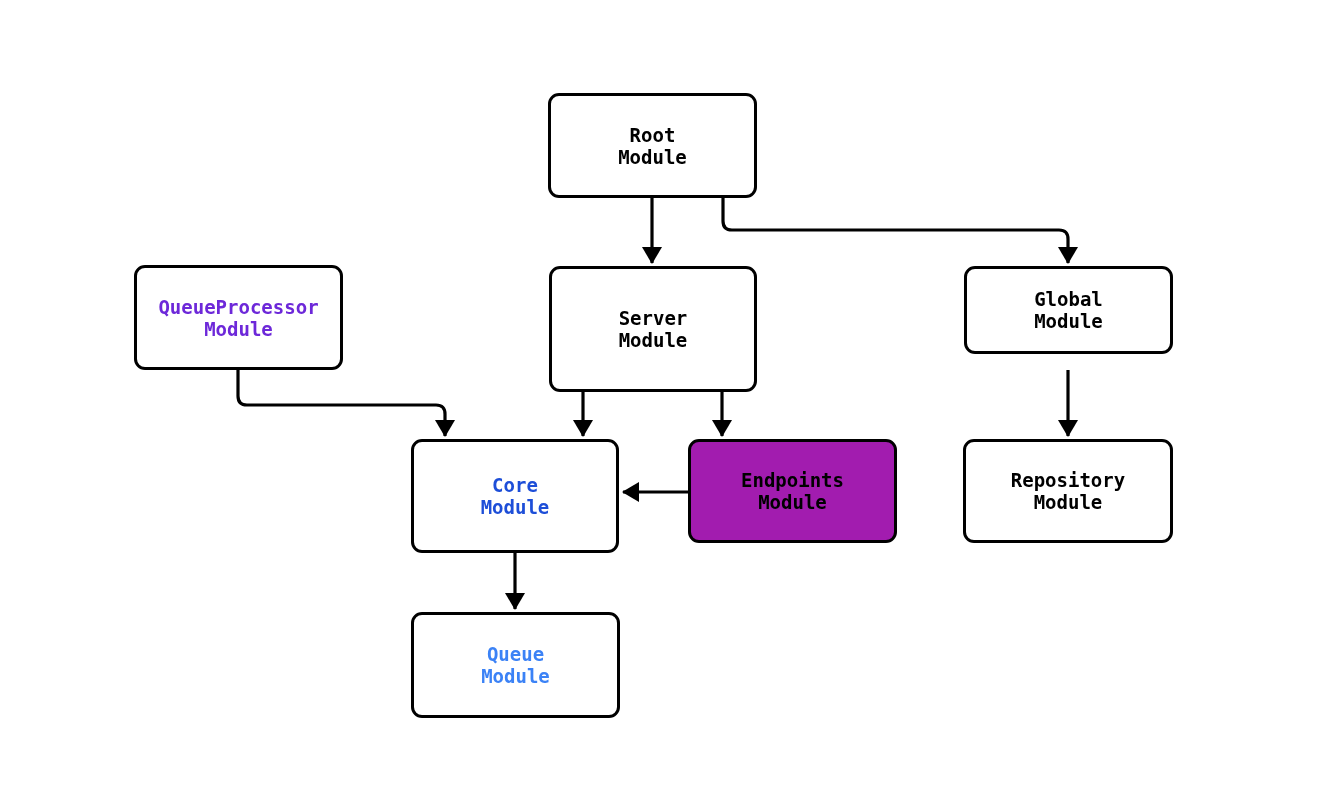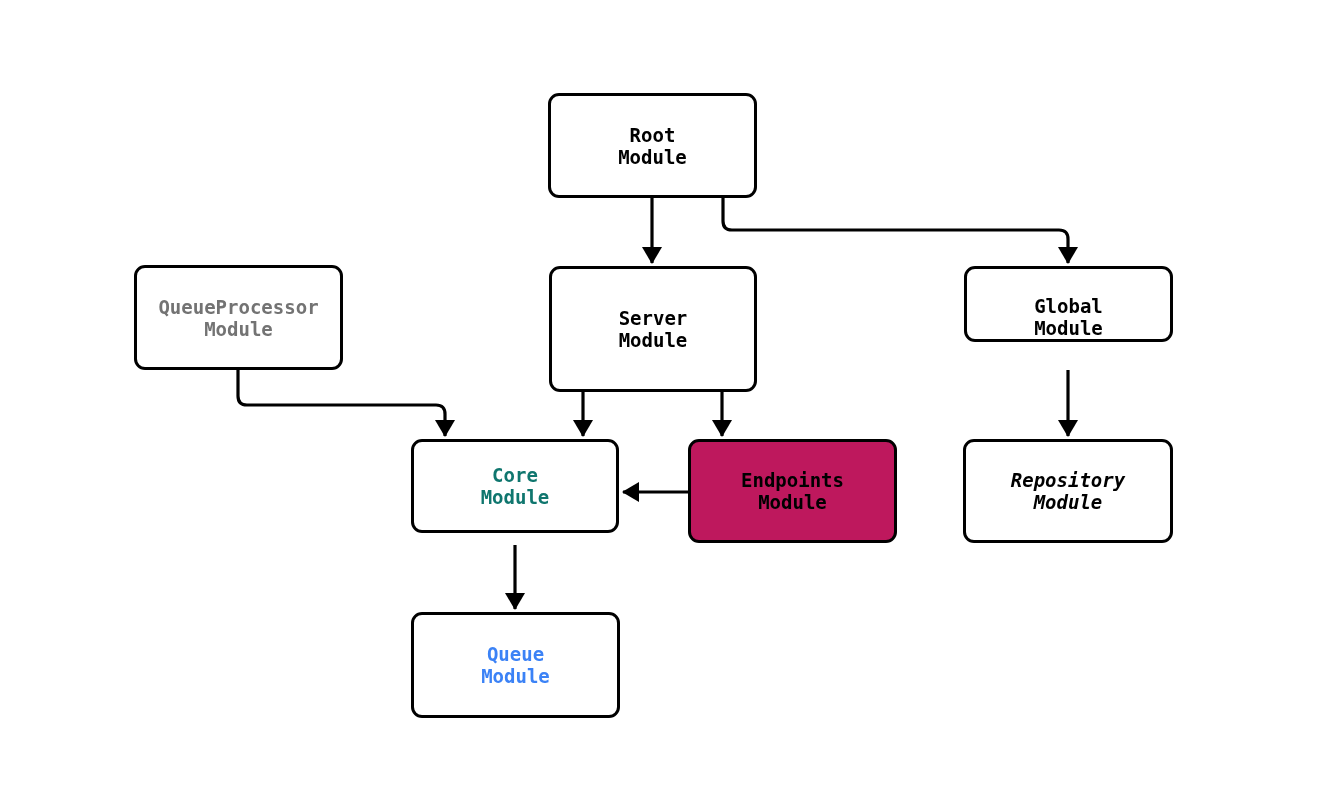--- a/index.html
+++ b/index.html
@@ -59,41 +59,41 @@
         <path d="M 1068 370 L 1068 436" fill="none" stroke="#000000" stroke-width="3.2" marker-end="url(#arrow)"></path>
         <path d="M 688 492 L 623 492" fill="none" stroke="#000000" stroke-width="3.2" marker-end="url(#arrow)"></path>
         <path d="M 515 545 L 515 609" fill="none" stroke="#000000" stroke-width="3.2" marker-end="url(#arrow)"></path>
       </g>
   </svg>
 
 <div class="node" style="left: 548px; top: 93px; width: 209px; height: 105px; border-color: rgb(0, 0, 0); background: rgb(255, 255, 255); color: rgb(0, 0, 0);">
       <span>Root
 Module</span>
     </div>
-    <div class="node" style="left: 134px; top: 265px; width: 209px; height: 105px; border-color: rgb(0, 0, 0); background: rgb(255, 255, 255); color: #737373;">
+    <div class="node" style="left: 134px; top: 265px; width: 209px; height: 105px; border-color: rgb(0, 0, 0); background: rgb(255, 255, 255); color: #6d28d9;">
       <span>QueueProcessor
 Module</span>
     </div>
     <div class="node" style="left: 549px; top: 266px; width: 208px; height: 126px; border-color: rgb(0, 0, 0); background: rgb(255, 255, 255); color: rgb(0, 0, 0);">
       <span>Server
 Module</span>
     </div>
-    <div class="node" style="left: 964px; top: 266px; width: 209px; height: 76px; border-color: rgb(0, 0, 0); background: rgb(255, 255, 255); color: rgb(0, 0, 0); align-items: flex-end;">
+    <div class="node" style="left: 964px; top: 266px; width: 209px; height: 88px; border-color: rgb(0, 0, 0); background: rgb(255, 255, 255); color: rgb(0, 0, 0);">
       <span>Global
 Module</span>
     </div>
-    <div class="node" style="left: 411px; top: 439px; width: 208px; height: 94px; border-color: rgb(0, 0, 0); background: rgb(255, 255, 255); color: #0f766e;">
+    <div class="node" style="left: 411px; top: 439px; width: 208px; height: 114px; border-color: rgb(0, 0, 0); background: rgb(255, 255, 255); color: #1d4ed8;">
       <span>Core
 Module</span>
     </div>
-    <div class="node" style="left: 688px; top: 439px; width: 209px; height: 104px; border-color: rgb(0, 0, 0); background: #be185d; color: rgb(0, 0, 0); text-align: center;">
+    <div class="node" style="left: 688px; top: 439px; width: 209px; height: 104px; border-color: rgb(0, 0, 0); background: #a21caf; color: rgb(0, 0, 0); text-align: center;">
       <span>Endpoints
 Module</span>
     </div>
-    <div class="node" style="left: 963px; top: 439px; width: 210px; height: 104px; border-color: rgb(0, 0, 0); background: rgb(255, 255, 255); color: rgb(0, 0, 0); font-style: italic;">
+    <div class="node" style="left: 963px; top: 439px; width: 210px; height: 104px; border-color: rgb(0, 0, 0); background: rgb(255, 255, 255); color: rgb(0, 0, 0);">
       <span>Repository
 Module</span>
     </div>
     <div class="node" style="left: 411px; top: 612px; width: 209px; height: 106px; border-color: rgb(0, 0, 0); background: rgb(255, 255, 255); color: #3b82f6;">
       <span>Queue
 Module</span>
     </div>
   </div>
 
 </body></html>

